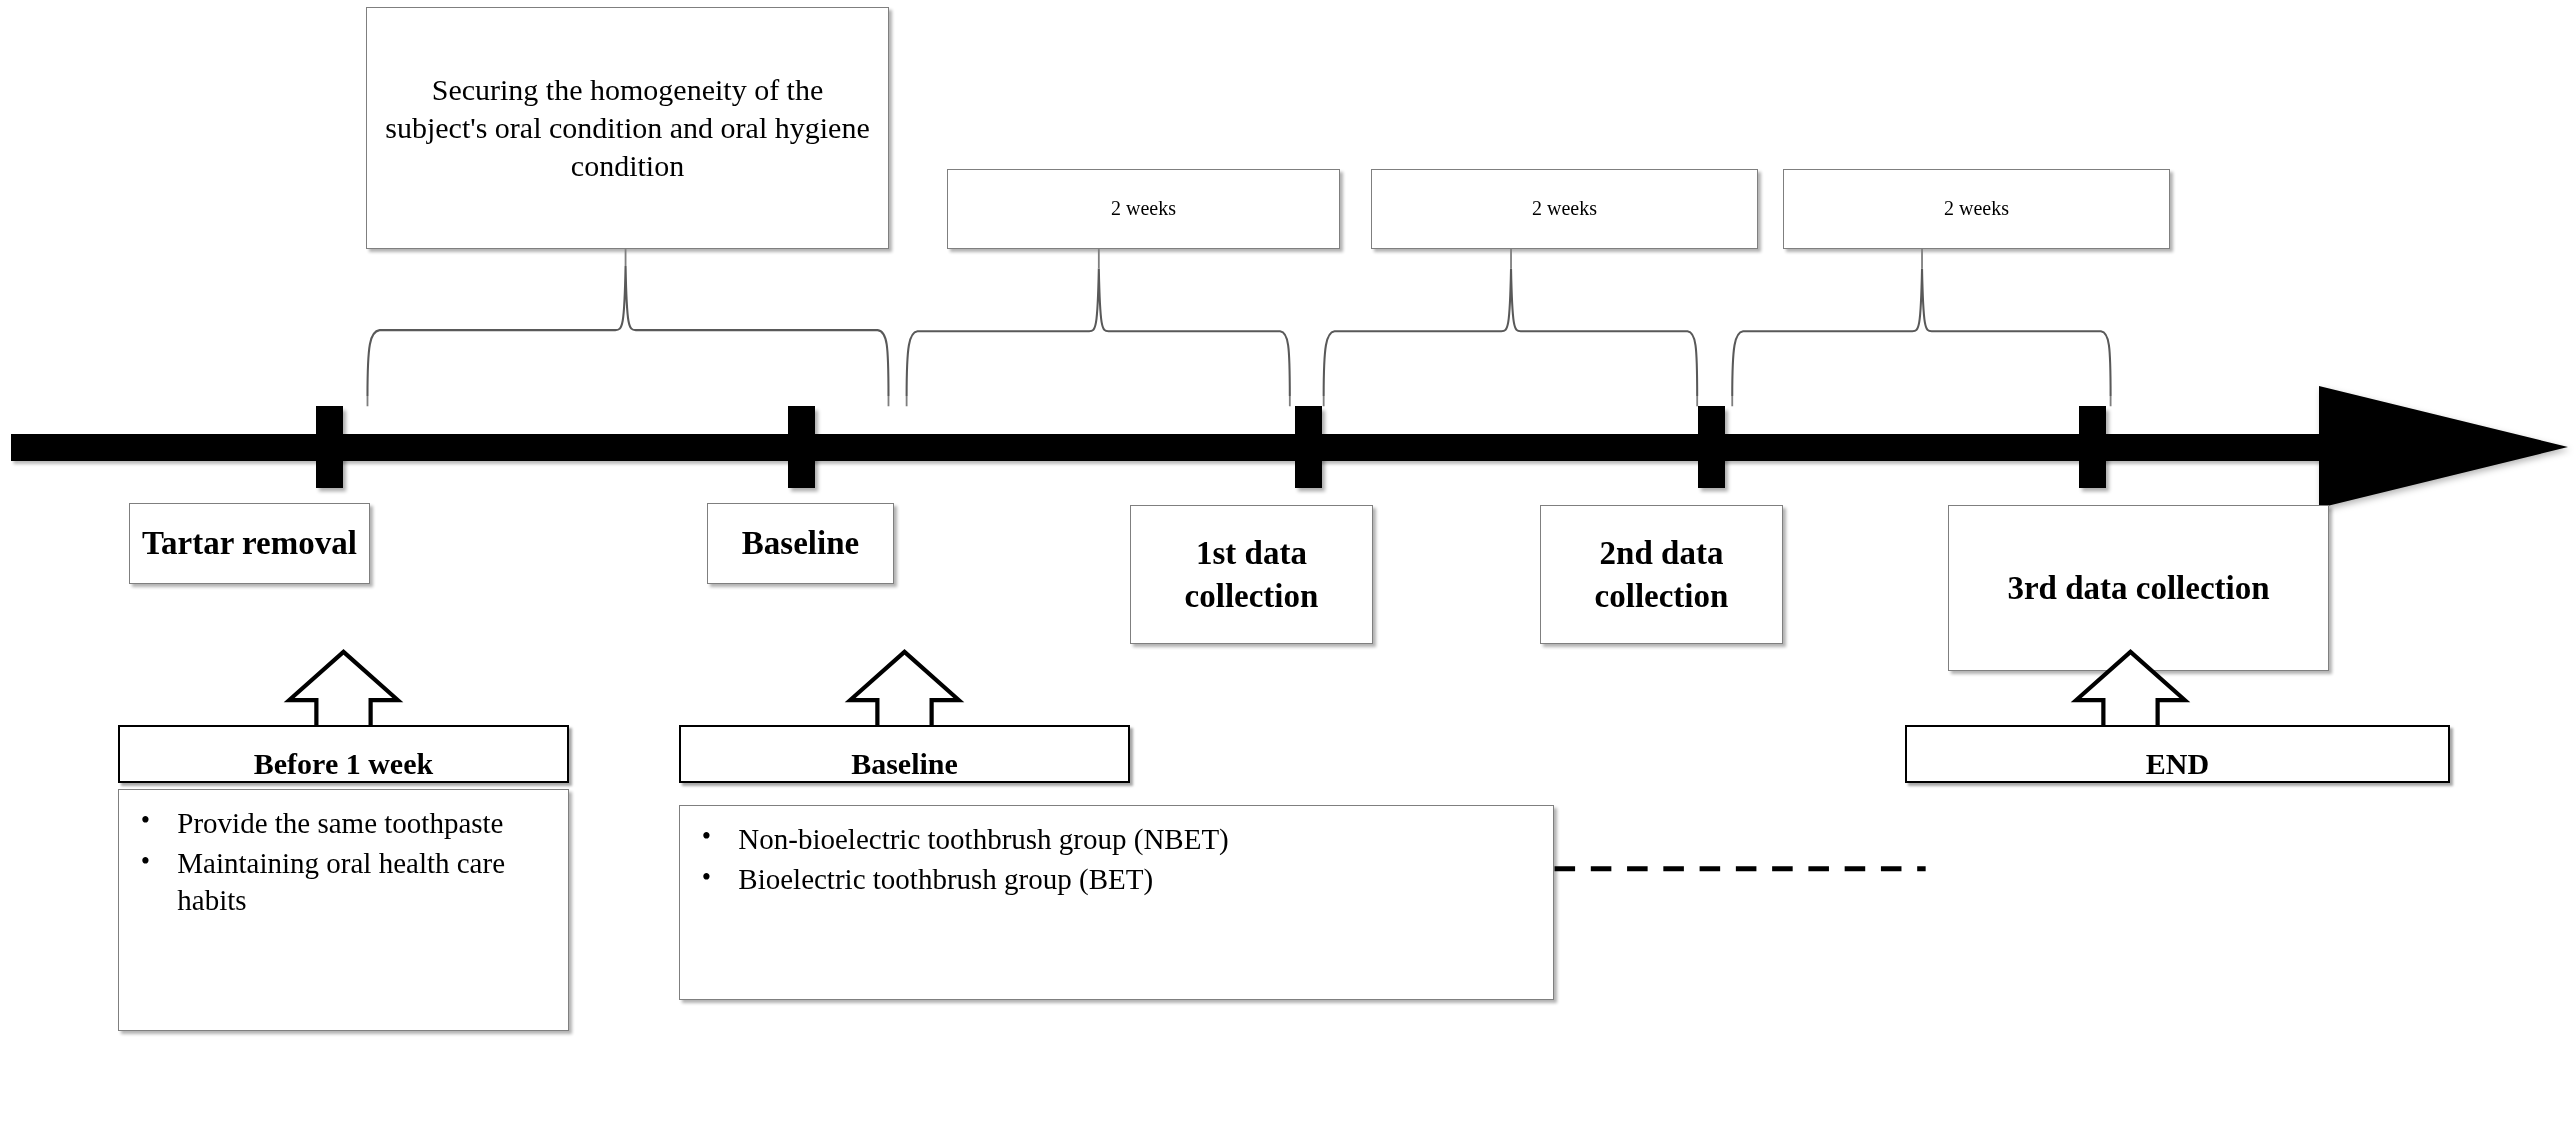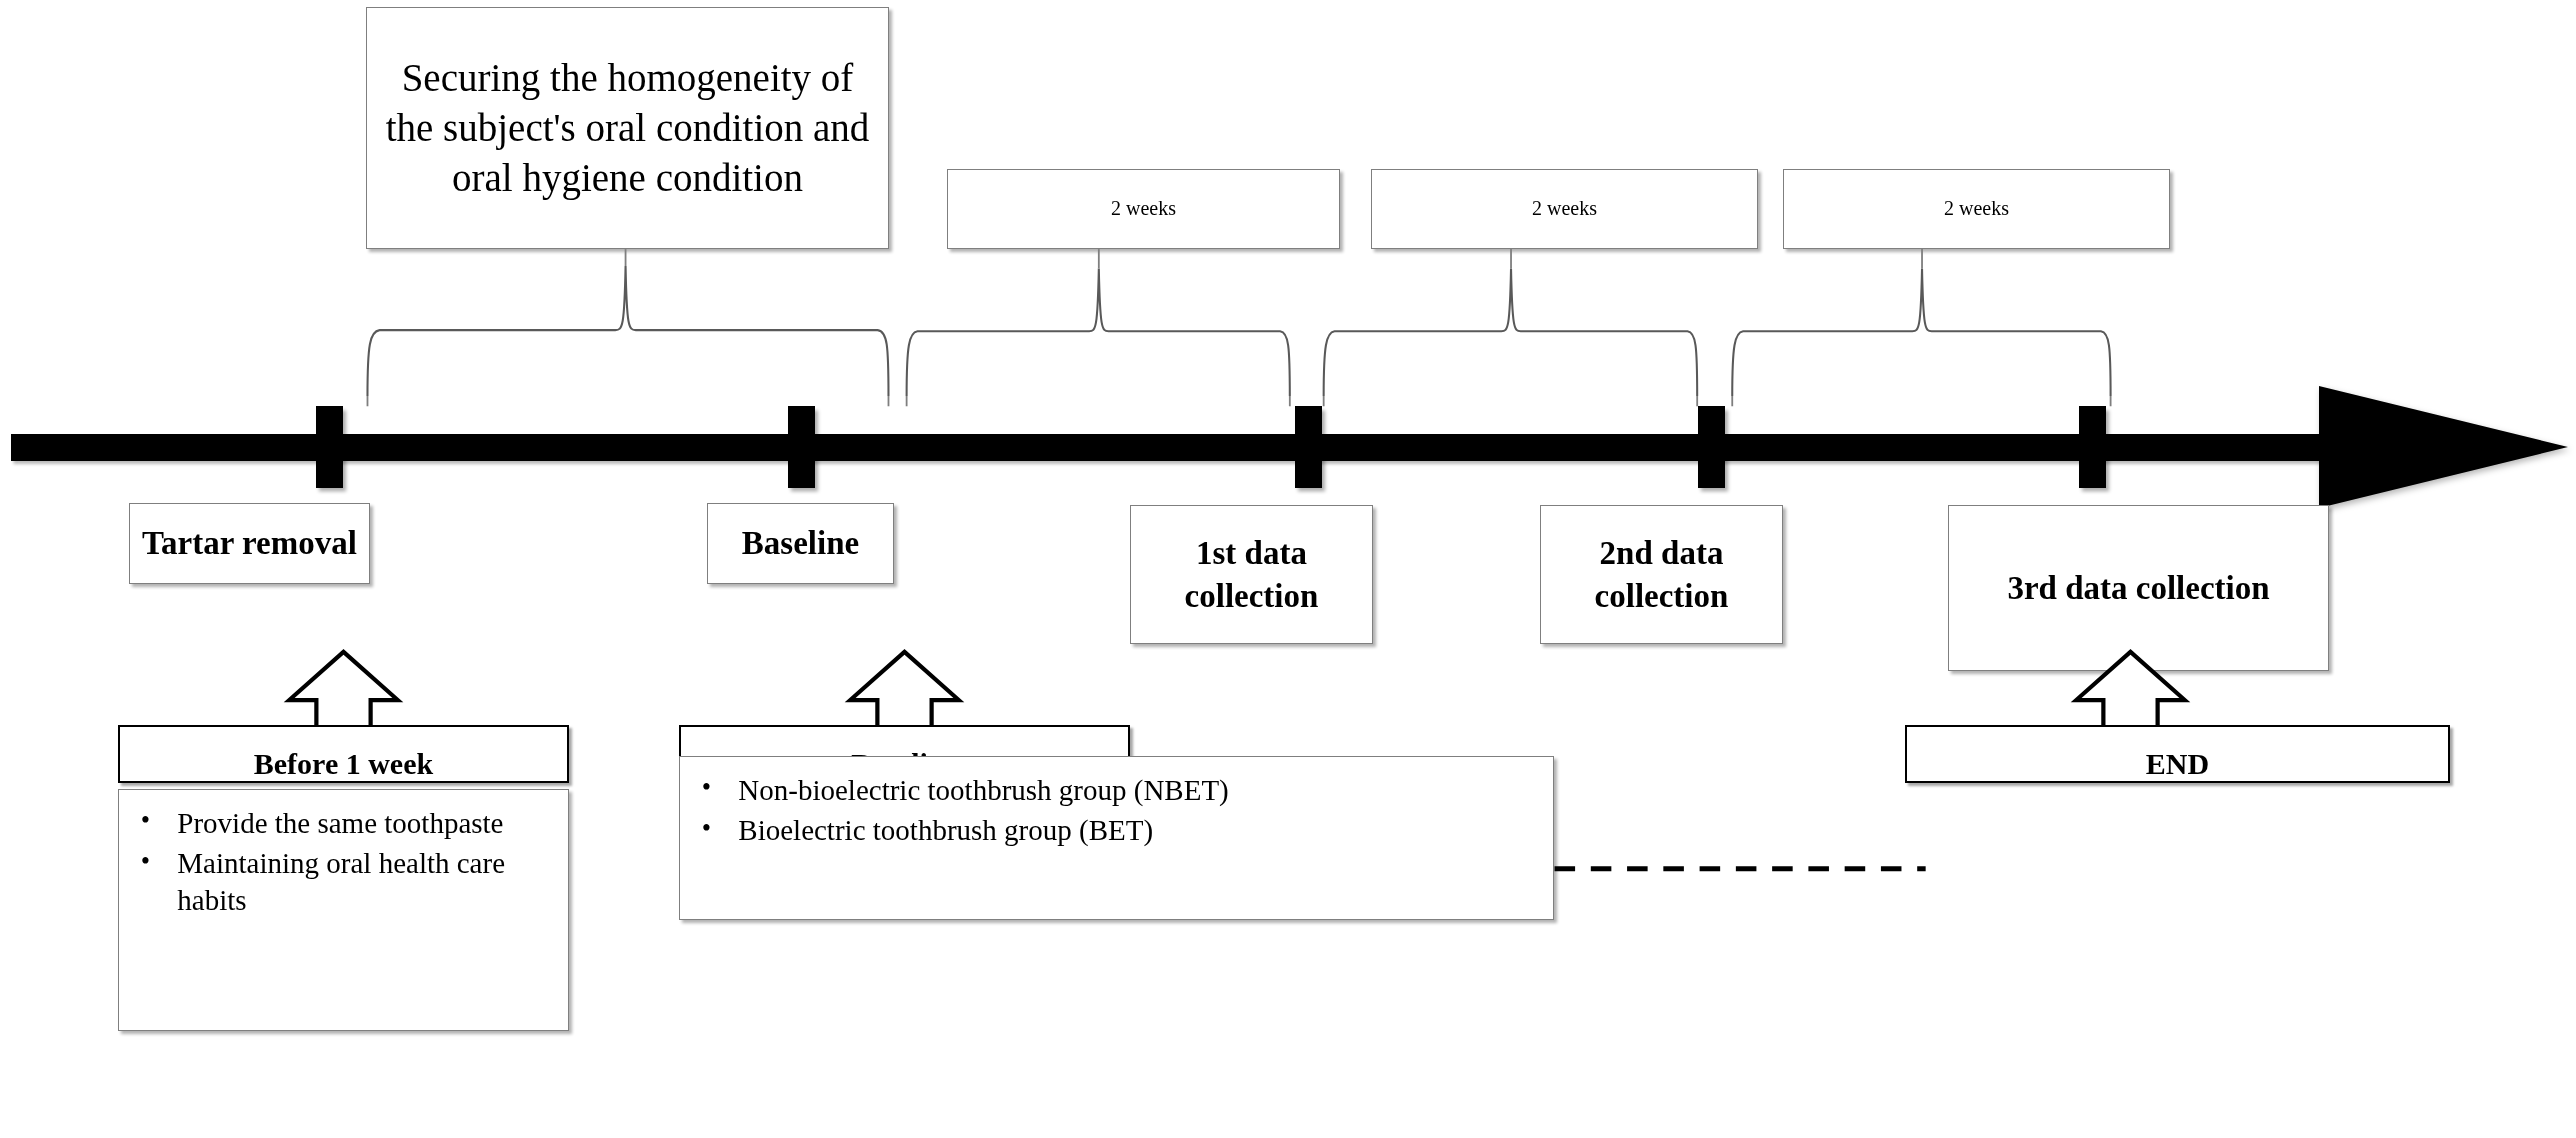--- a/index.html
+++ b/index.html
@@ -162,21 +162,21 @@
   .note-title {
     font-weight: bold;
     margin-bottom: 2.4px;
   }
 </style>
 </head>
 <body>
 
 <div id="canvas">
 
-  <div class="box shadowed" id="box-homogeneity" style="left:366px; top:7.3px; width:523px; height:242px; font-size:39px; padding:0 17px;">
+  <div class="box shadowed" id="box-homogeneity" style="left:366px; top:7.3px; width:523px; height:242px; font-size:30px; padding:0 17px;">
     <span>Securing the homogeneity of the subject's oral condition and oral hygiene condition</span>
   </div>
 
   <div class="box shadowed dur-box" id="box-interval-1" style="left:903px; top:169px; width:393px; height:80px;">
     <span>2 weeks</span>
   </div>
 
   <div class="box shadowed dur-box" id="box-interval-2" style="left:1327px; top:169px; width:387px; height:80px;">
     <span>2 weeks</span>
   </div>
@@ -273,21 +273,21 @@
 
   <div class="box note-box shadowed" style="left:118px; top:789px; width:451px; height:242px;">
     <div class="note-inner">
       <ul class="blist">
         <li>Provide the same toothpaste</li>
         <li>Maintaining oral health care habits</li>
       </ul>
     </div>
   </div>
 
-  <div class="box note-box shadowed" style="left:679px; top:756px; width:875px; height:164px;">
+  <div class="box note-box shadowed" style="left:679px; top:805px; width:875px; height:195px;">
     <div class="note-inner">
       <ul class="blist">
         <li>Non-bioelectric toothbrush group (NBET)</li>
         <li>Bioelectric toothbrush group (BET)</li>
       </ul>
     </div>
   </div>
 
 
 </div>

